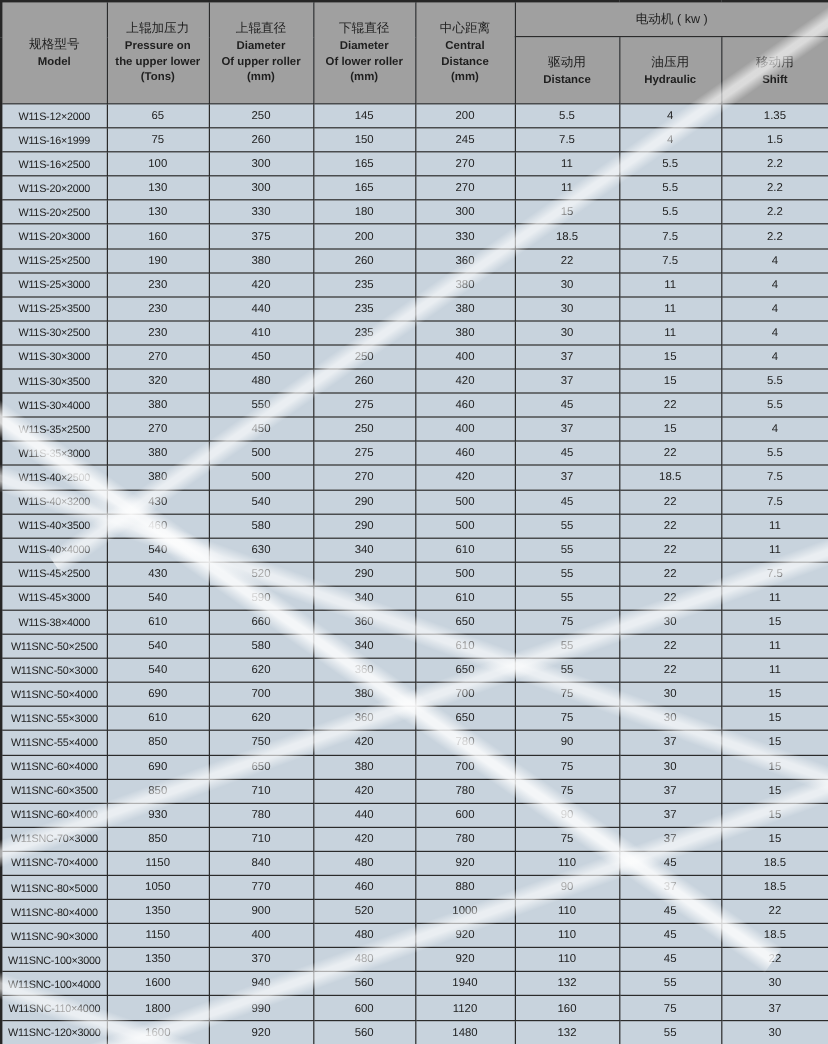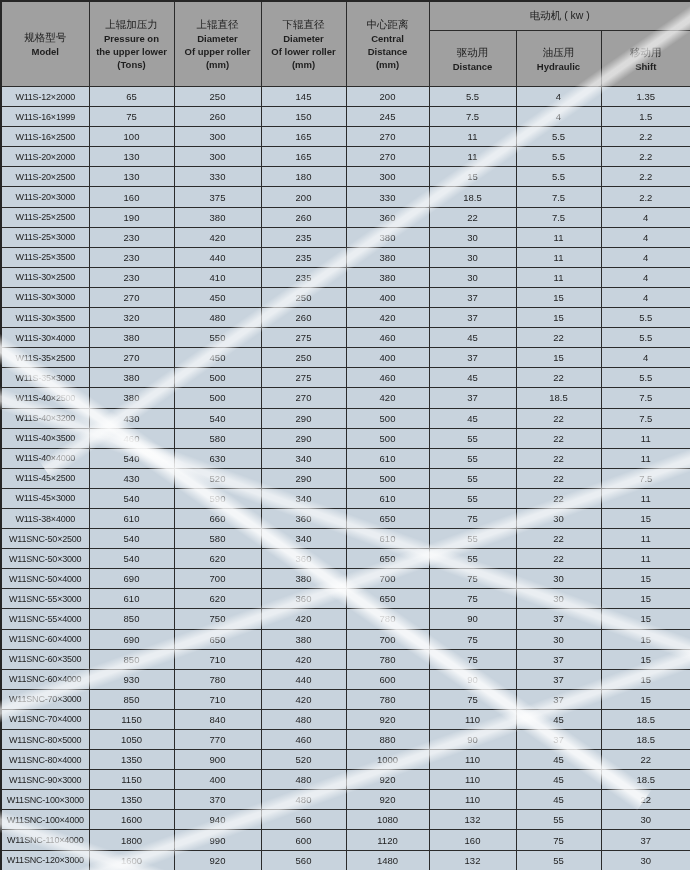--- a/index.html
+++ b/index.html
@@ -490,21 +490,21 @@
         <td>920</td>
         <td>110</td>
         <td>45</td>
         <td>22</td>
       </tr>
       <tr>
         <td class="model">W11SNC-100×4000</td>
         <td>1600</td>
         <td>940</td>
         <td>560</td>
-        <td>1080</td>
+        <td>1940</td>
         <td>132</td>
         <td>55</td>
         <td>30</td>
       </tr>
       <tr>
         <td class="model">W11SNC-110×4000</td>
         <td>1800</td>
         <td>990</td>
         <td>600</td>
         <td>1120</td>

